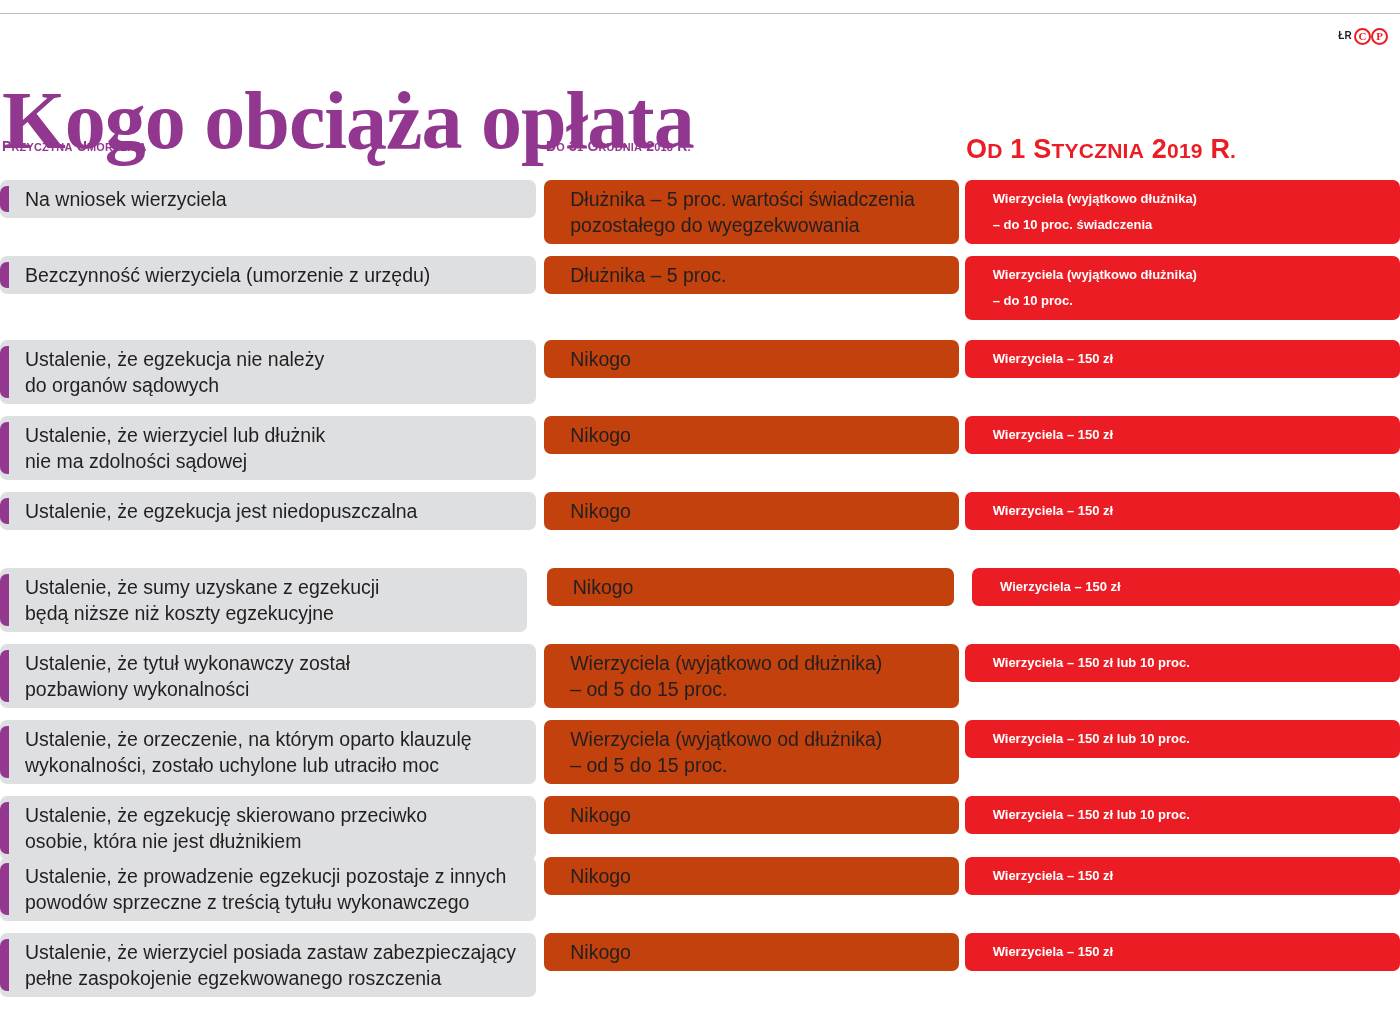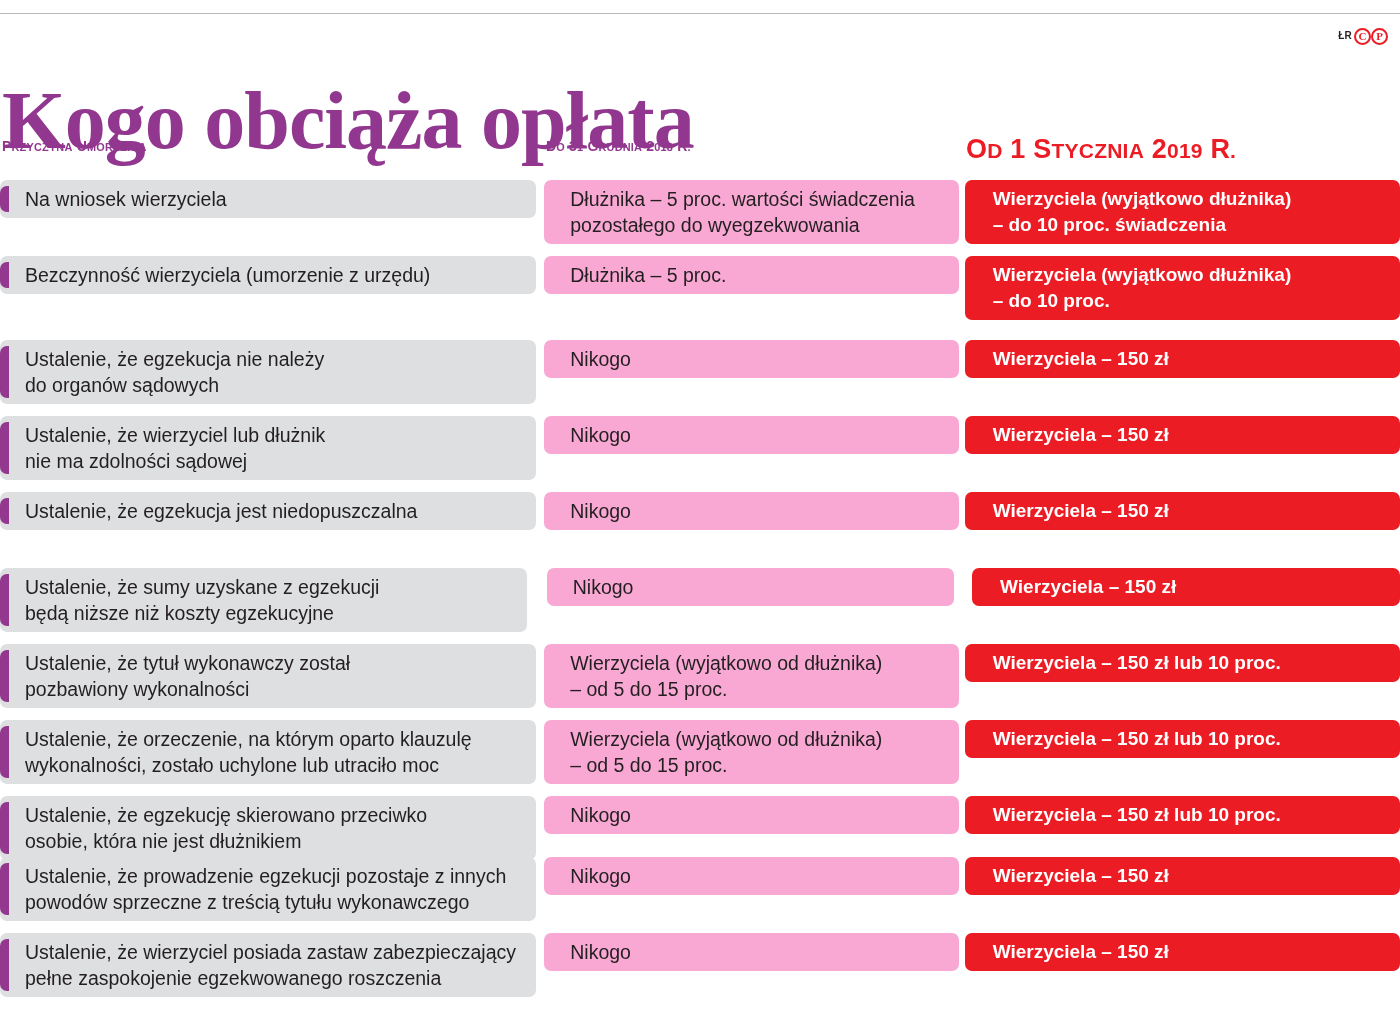--- a/index.html
+++ b/index.html
@@ -128,33 +128,33 @@
     bottom: 6px;
     width: 9px;
     background: #93378f;
     border-radius: 7px 0 0 7px;
   }
 
   
   .cell.c2 {
     width: 415px;
     margin-right: 6px;
-    background: #f9a8d4;
+    background: #c2410c;
     padding: 6px 16px 6px 26px;
     font-size: 19.5px;
     line-height: 26px;
     color: #231f20;
   }
 
   
   .cell.c3 {
     width: 436px;
     background: #ec1c24;
     padding: 6px 16px 6px 28px;
-    font-size: 19px;
+    font-size: 13px;
     line-height: 26px;
     font-weight: bold;
     color: #ffffff;
   }
 
   .cell span { display: block; }
 </style>
 </head>
 <body>
 

